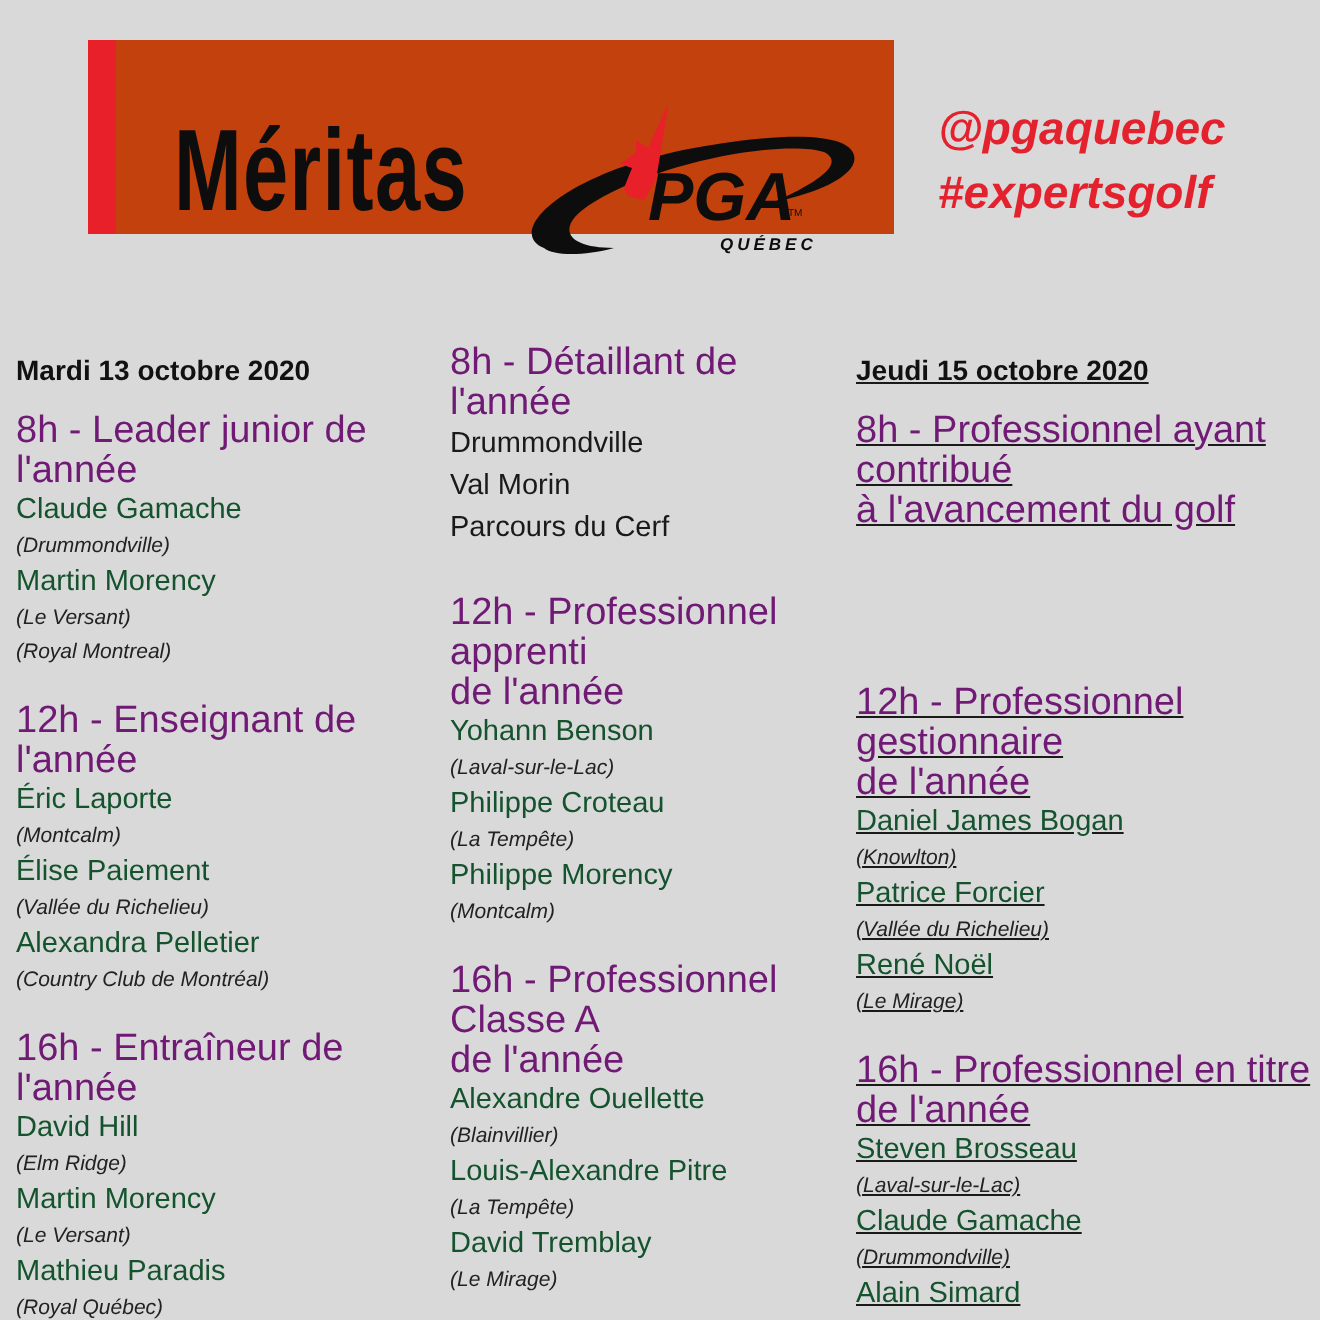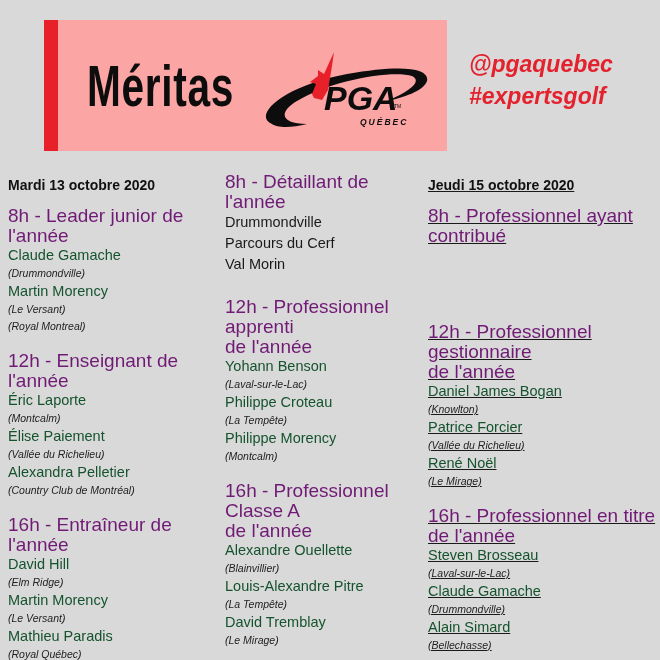--- a/index.html
+++ b/index.html
@@ -13,22 +13,22 @@
     position: relative;
     overflow: hidden;
     font-family: "Liberation Sans", "DejaVu Sans", sans-serif;
     color: #1a1a1a;
   }
   .banner {
     position: absolute;
     left: 44px;
     top: 20px;
     width: 403px;
-    height: 131px;
-    background: #fca5a5;
+    height: 97px;
+    background: #c2410c;
   }
   .banner-bar {
     position: absolute;
     left: 0;
     top: 0;
     width: 14px;
     height: 100%;
     background: #e8202a;
   }
   .meritas {
@@ -154,22 +154,22 @@
     <div class="name">Mathieu Paradis</div>
     <div class="club">(Royal Québec)</div>
   </div>
 </div>
 
 <div class="col col2">
 
   <div class="event" style="margin-bottom:22px;">
     <div class="event-title">8h - Détaillant de l'année</div>
     <div class="plain-name">Drummondville</div>
+    <div class="plain-name">Val Morin</div>
     <div class="plain-name">Parcours du Cerf</div>
-    <div class="plain-name">Val Morin</div>
   </div>
 
   <div class="event">
     <div class="event-title">12h - Professionnel apprenti</div>
     <div class="event-title">de l'année</div>
     <div class="name">Yohann Benson</div>
     <div class="club">(Laval-sur-le-Lac)</div>
     <div class="name">Philippe Croteau</div>
     <div class="club">(La Tempête)</div>
     <div class="name">Philippe Morency</div>
@@ -186,20 +186,21 @@
     <div class="name">David Tremblay</div>
     <div class="club">(Le Mirage)</div>
   </div>
 </div>
 
 <div class="col col3">
   <div class="day">Jeudi 15 octobre 2020</div>
 
   <div class="event" style="margin-bottom:76px;">
     <div class="event-title">8h - Professionnel ayant contribué</div>
+    <div class="event-title">à l'avancement du golf</div>
   </div>
 
   <div class="event">
     <div class="event-title">12h - Professionnel gestionnaire</div>
     <div class="event-title">de l'année</div>
     <div class="name">Daniel James Bogan</div>
     <div class="club">(Knowlton)</div>
     <div class="name">Patrice Forcier</div>
     <div class="club">(Vallée du Richelieu)</div>
     <div class="name">René Noël</div>

